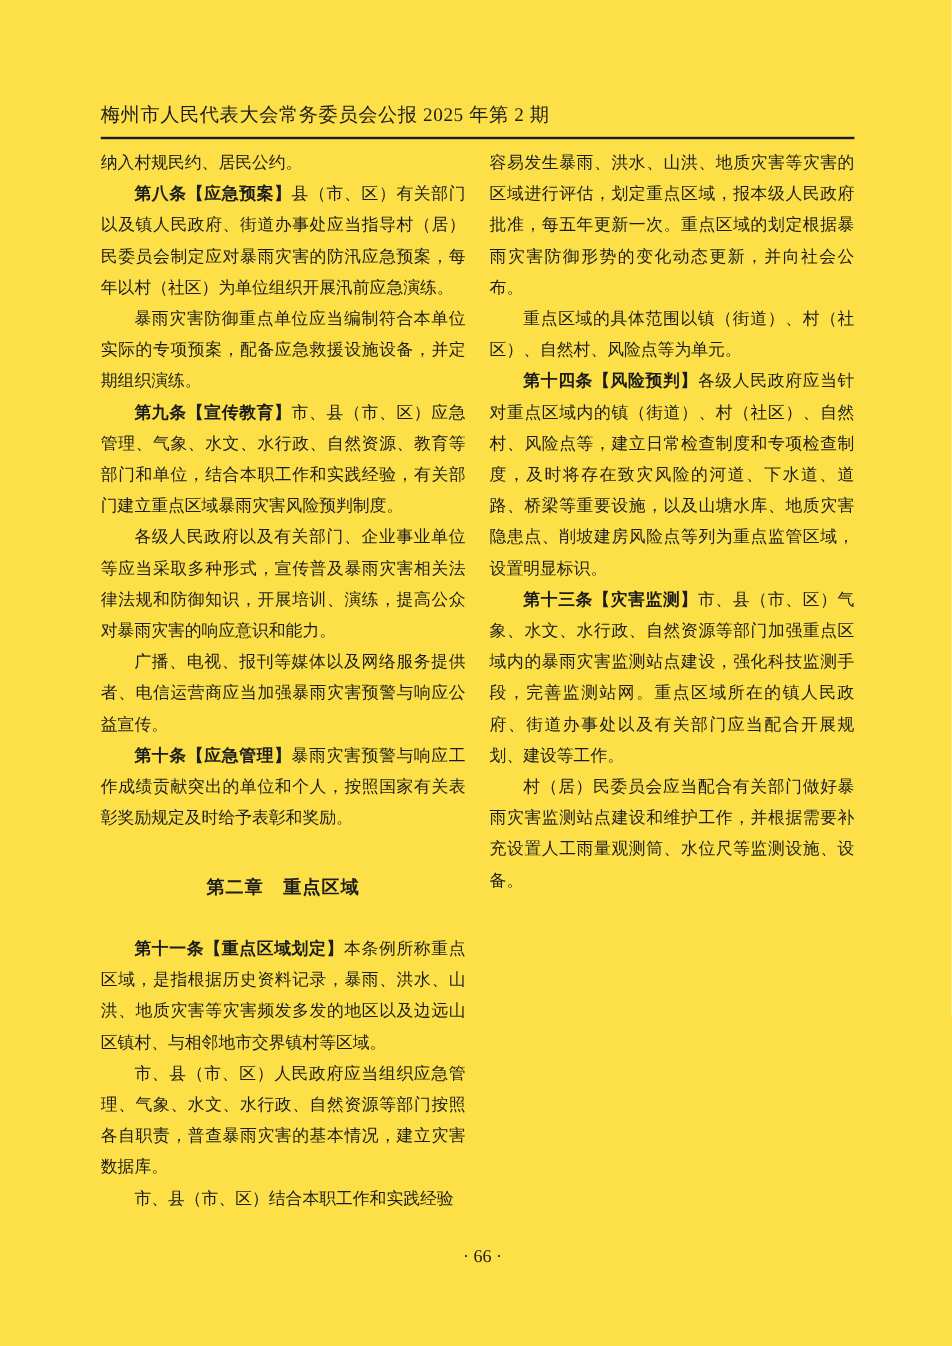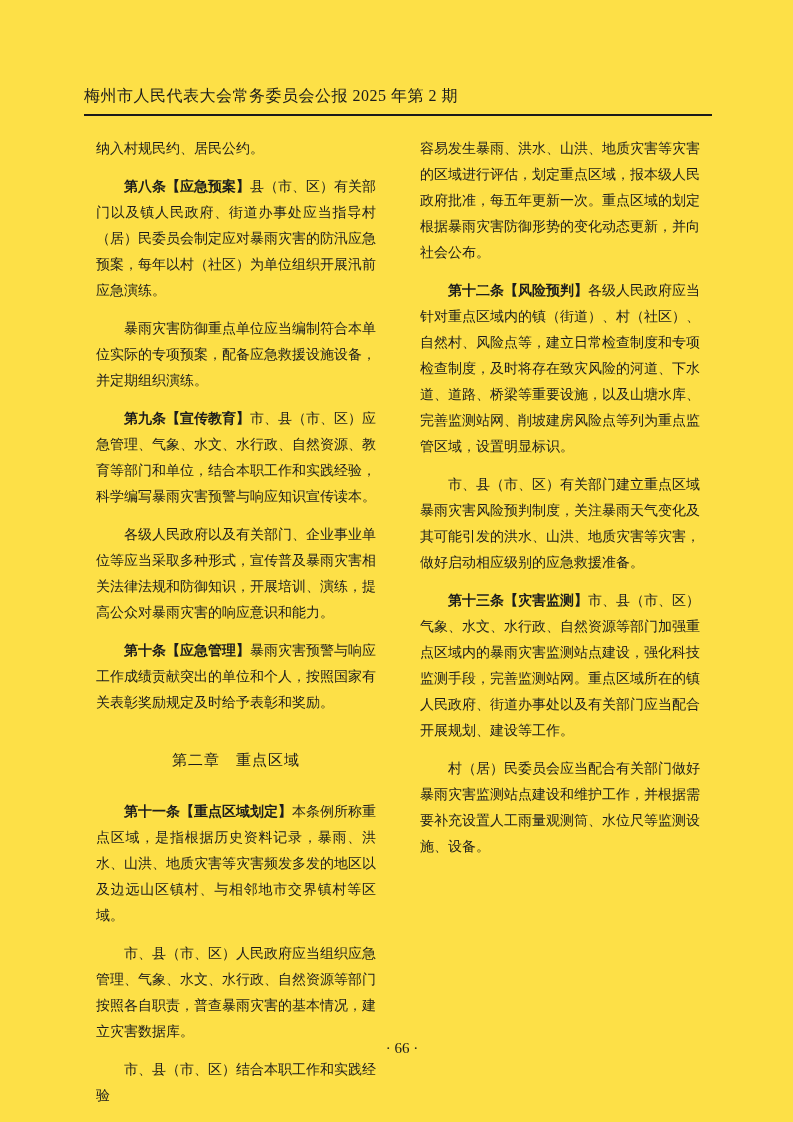--- a/index.html
+++ b/index.html
@@ -36,31 +36,31 @@
     margin-top: 8px;
   }
   .col {
     width: 304px;
     font-size: 14px;
     line-height: 26px;
     text-align: justify;
     text-justify: inter-ideograph;
   }
   .col p {
-    margin: 12px;
+    margin: 0;
     text-indent: 2em;
   }
   .col p.no-indent {
     text-indent: 0;
   }
   .article-label {
     font-weight: bold;
   }
   .chapter-heading {
-    font-weight: normal;
+    font-weight: bold;
     text-align: center;
     text-indent: 0;
     font-size: 15px;
     margin: 31px 0 26px 0;
     font-family: "Liberation Sans", "DejaVu Sans", sans-serif;
     letter-spacing: 1px;
   }
   .page-footer {
     position: absolute;
     left: 0;
@@ -75,31 +75,32 @@
 <body>
 
 <div class="page">
   <div class="content">
     <div class="running-head">梅州市人民代表大会常务委员会公报 2025 年第 2 期</div>
     <div class="columns">
       <div class="col">
           <p class="no-indent"><span>纳入村规民约、居民公约。</span></p>
           <p><span class="article-label">第八条【应急预案】</span><span>县（市、区）有关部门以及镇人民政府、街道办事处应当指导村（居）民委员会制定应对暴雨灾害的防汛应急预案，每年以村（社区）为单位组织开展汛前应急演练。</span></p>
           <p><span>暴雨灾害防御重点单位应当编制符合本单位实际的专项预案，配备应急救援设施设备，并定期组织演练。</span></p>
-          <p><span class="article-label">第九条【宣传教育】</span><span>市、县（市、区）应急管理、气象、水文、水行政、自然资源、教育等部门和单位，结合本职工作和实践经验，科学编写暴雨灾害预警与响应知识宣传读本。</span></p>
+          <p><span class="article-label">第九条【宣传教育】</span><span>市、县（市、区）应急管理、气象、水文、水行政、自然资源、教育等部门和单位，结合本职工作和实践经验，有关部门建立重点区域暴雨灾害风险预判制度。</span></p>
           <p><span>各级人民政府以及有关部门、企业事业单位等应当采取多种形式，宣传普及暴雨灾害相关法律法规和防御知识，开展培训、演练，提高公众对暴雨灾害的响应意识和能力。</span></p>
+          <p><span>广播、电视、报刊等媒体以及网络服务提供者、电信运营商应当加强暴雨灾害预警与响应公益宣传。</span></p>
           <p><span class="article-label">第十条【应急管理】</span><span>暴雨灾害预警与响应工作成绩贡献突出的单位和个人，按照国家有关表彰奖励规定及时给予表彰和奖励。</span></p>
           <div class="chapter-heading">第二章　重点区域</div>
           <p><span class="article-label">第十一条【重点区域划定】</span><span>本条例所称重点区域，是指根据历史资料记录，暴雨、洪水、山洪、地质灾害等灾害频发多发的地区以及边远山区镇村、与相邻地市交界镇村等区域。</span></p>
           <p><span>市、县（市、区）人民政府应当组织应急管理、气象、水文、水行政、自然资源等部门按照各自职责，普查暴雨灾害的基本情况，建立灾害数据库。</span></p>
           <p><span>市、县（市、区）结合本职工作和实践经验</span></p>
         </div>
       <div class="col">
           <p class="no-indent"><span>容易发生暴雨、洪水、山洪、地质灾害等灾害的区域进行评估，划定重点区域，报本级人民政府批准，每五年更新一次。重点区域的划定根据暴雨灾害防御形势的变化动态更新，并向社会公布。</span></p>
-          <p><span class="article-label">第十二条【风险预判】</span><span>各级人民政府应当针对重点区域内的镇（街道）、村（社区）、自然村、风险点等，建立日常检查制度和专项检查制度，及时将存在致灾风险的河道、下水道、道路、桥梁等重要设施，以及山塘水库、完善监测站网、削坡建房风险点等列为重点监管区域，设置明显标识。</span></p>
-          <p><span>市、县（市、区）有关部门建立重点区域暴雨灾害风险预判制度，关注暴雨天气变化及其可能引发的洪水、山洪、地质灾害等灾害，做好启动相应级别的应急救援准备。</span></p>
+          <p><span>重点区域的具体范围以镇（街道）、村（社区）、自然村、风险点等为单元。</span></p>
+          <p><span class="article-label">第十四条【风险预判】</span><span>各级人民政府应当针对重点区域内的镇（街道）、村（社区）、自然村、风险点等，建立日常检查制度和专项检查制度，及时将存在致灾风险的河道、下水道、道路、桥梁等重要设施，以及山塘水库、地质灾害隐患点、削坡建房风险点等列为重点监管区域，设置明显标识。</span></p>
           <p><span class="article-label">第十三条【灾害监测】</span><span>市、县（市、区）气象、水文、水行政、自然资源等部门加强重点区域内的暴雨灾害监测站点建设，强化科技监测手段，完善监测站网。重点区域所在的镇人民政府、街道办事处以及有关部门应当配合开展规划、建设等工作。</span></p>
           <p><span>村（居）民委员会应当配合有关部门做好暴雨灾害监测站点建设和维护工作，并根据需要补充设置人工雨量观测筒、水位尺等监测设施、设备。</span></p>
         </div>
     </div>
   </div>
   <div class="page-footer">· 66 ·</div>
 </div>
 
 </body></html>

